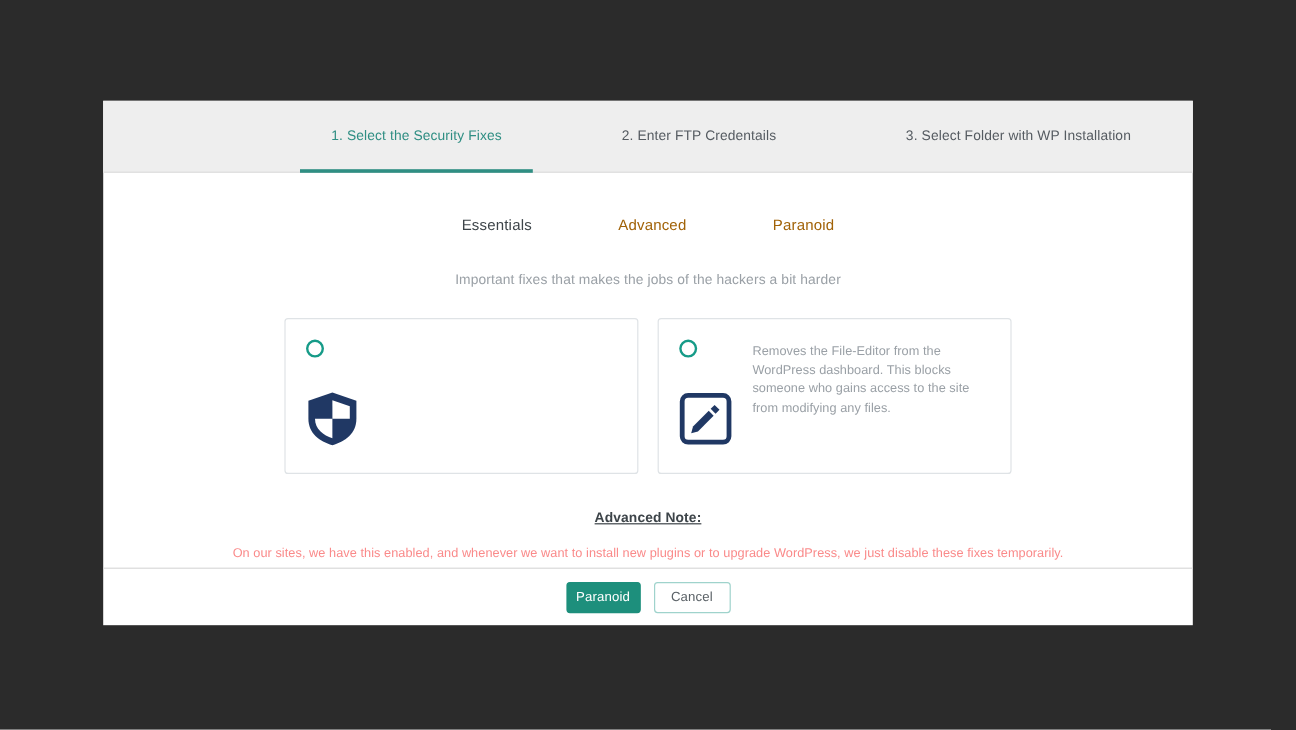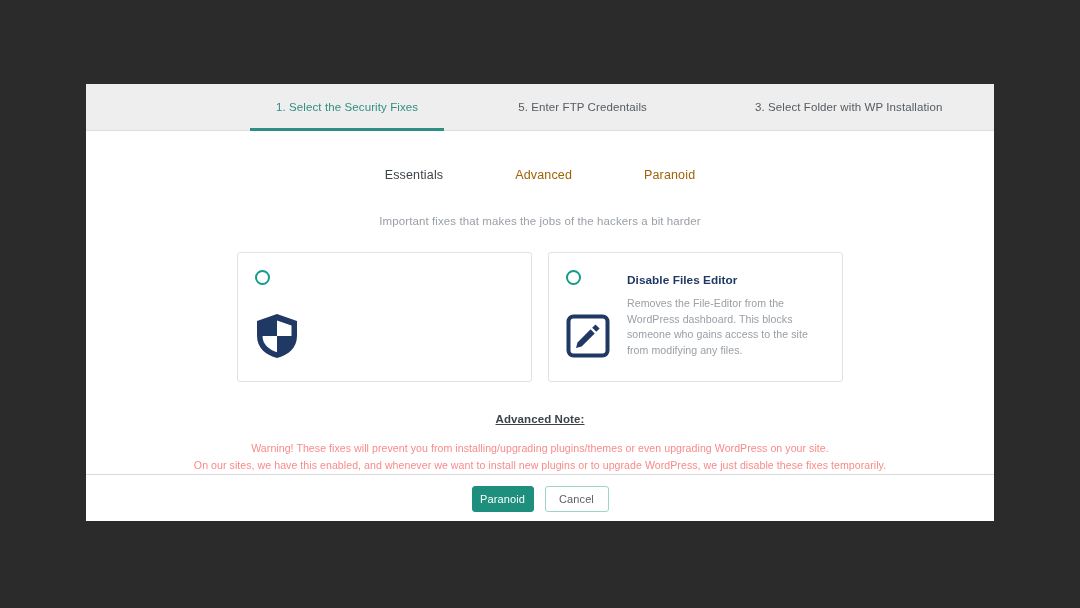--- a/index.html
+++ b/index.html
@@ -22,21 +22,21 @@
     top: 84px;
     width: 908px;
     height: 437px;
     background: #ffffff;
     display: flex;
     flex-direction: column;
   }
 
   
   .steps {
-    height: 47px;
+    height: 60px;
     background: #eeeeee;
     border-bottom: 1px solid #dddddd;
     display: flex;
     align-items: stretch;
     padding-left: 164px;
     flex: 0 0 auto;
   }
   .step {
     position: relative;
     display: flex;
@@ -197,21 +197,21 @@
 </head>
 <body>
 
 <div class="wizard">
 
   <div class="steps">
     <div class="step active s1">
       <span>1. Select the Security Fixes</span>
     </div>
     <div class="step s2">
-      <span>5. Enter FTP Credentails</span>
+      <span>2. Enter FTP Credentails</span>
     </div>
     <div class="step s3">
       <span>3. Select Folder with WP Installation</span>
     </div>
   </div>
 
   <div class="body">
 
     <div class="subtabs">
       <div class="subtab active">
@@ -243,30 +243,28 @@
       <div class="card">
         <div class="radio"></div>
         <div class="card-icon">
           <svg viewBox="0 0 48 48" width="48" height="48" aria-hidden="true">
             <rect x="4.5" y="4.5" width="39" height="39" rx="5" ry="5" fill="none" stroke="#203864" stroke-width="4"></rect>
             <path d="M31.5 12.4 L35.6 16.5 L32.3 19.8 L28.2 15.7 Z" fill="#203864"></path>
             <path d="M26.6 17.3 L30.7 21.4 L17.6 34.5 L12 36 L13.5 30.4 Z" fill="#203864"></path>
           </svg>
         </div>
         <div class="card-text">
-          <div class="card-title">Disable Files Editor</div>
           <div class="card-desc">Removes the File-Editor from the WordPress dashboard. This blocks someone who gains access to the site from modifying any files.</div>
         </div>
       </div>
 
     </div>
 
     <div class="note-title">Advanced Note:</div>
     <div class="warnings">
-      <div class="warn-line">Warning! These fixes will prevent you from installing/upgrading plugins/themes or even upgrading WordPress on your site.</div>
       <div class="warn-line">On our sites, we have this enabled, and whenever we want to install new plugins or to upgrade WordPress, we just disable these fixes temporarily.</div>
     </div>
 
   </div>
 
   <div class="footer">
     <div class="btn btn-primary">Paranoid</div>
     <div class="btn btn-secondary">Cancel</div>
   </div>
 

